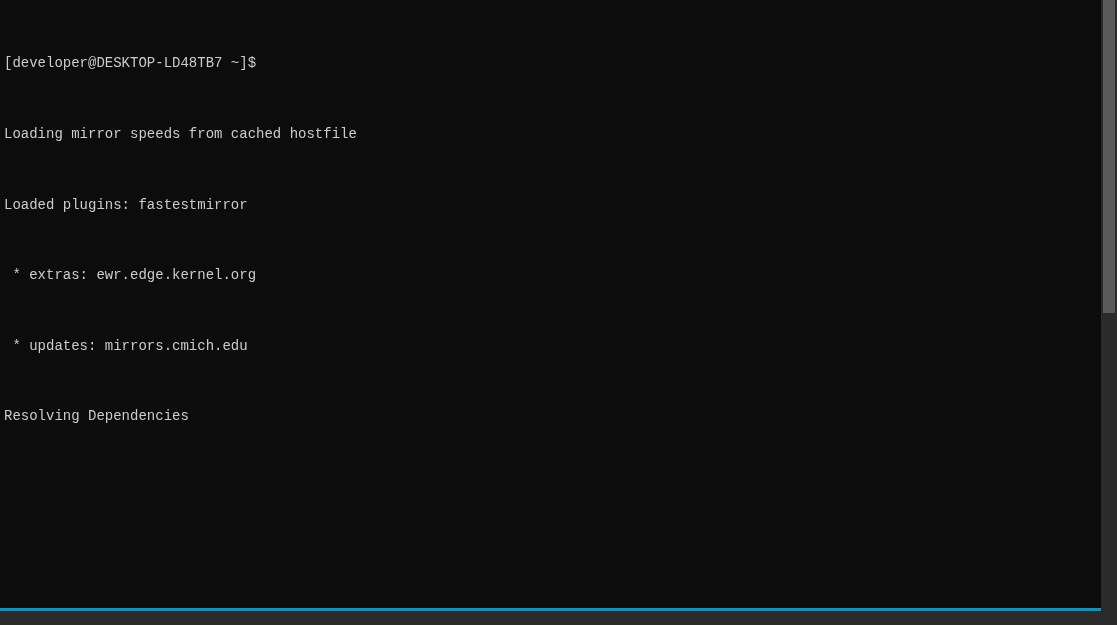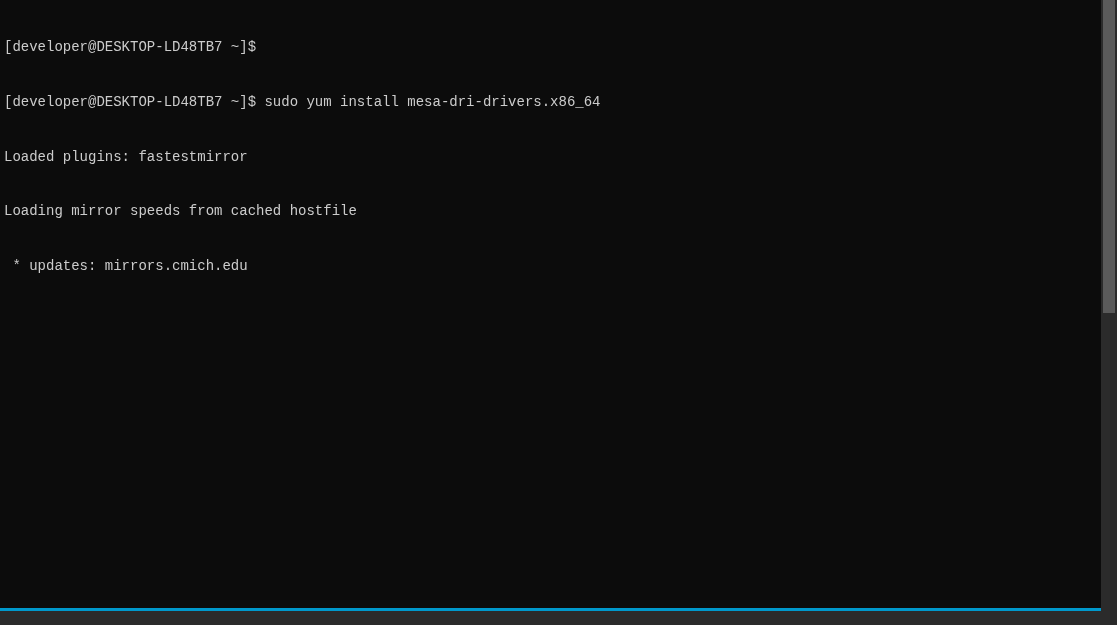--- a/index.html
+++ b/index.html
@@ -19,20 +19,21 @@
       width: 100%;
       height: 100%;
       position: relative;
     }
     .terminal {
       padding: 2px 4px;
       white-space: pre;
     }
     .line {
       white-space: pre;
+      margin-top: 16px;
     }
     .scrollbar-right {
       position: absolute;
       right: 0;
       top: 0;
       width: 16px;
       height: 100%;
       background-color: #2b2b2b;
     }
     .scrollbar-right-thumb {
@@ -59,24 +60,25 @@
       height: 3px;
       background-color: #0099cc;
     }
   </style>
 </head>
 <body>
 
 <div class="terminal-container">
   <div class="terminal">
     <div class="line">[developer@DESKTOP-LD48TB7 ~]$</div>
-    <div class="line"><span>[developer@DESKTOP-LD48TB7 ~]$ </span><span>sudo yum install mesa-dri-drivers.x86_64</span></div>
+    <div class="line">Loading mirror speeds from cached hostfile</div>
     <div class="line">Loaded plugins: fastestmirror</div>
-    <div class="line">Loading mirror speeds from cached hostfile</div>
+    <div class="line"> * extras: ewr.edge.kernel.org</div>
     <div class="line"> * updates: mirrors.cmich.edu</div>
+    <div class="line">Resolving Dependencies</div>
     
     
     
     
     
     
     
     
     
     

